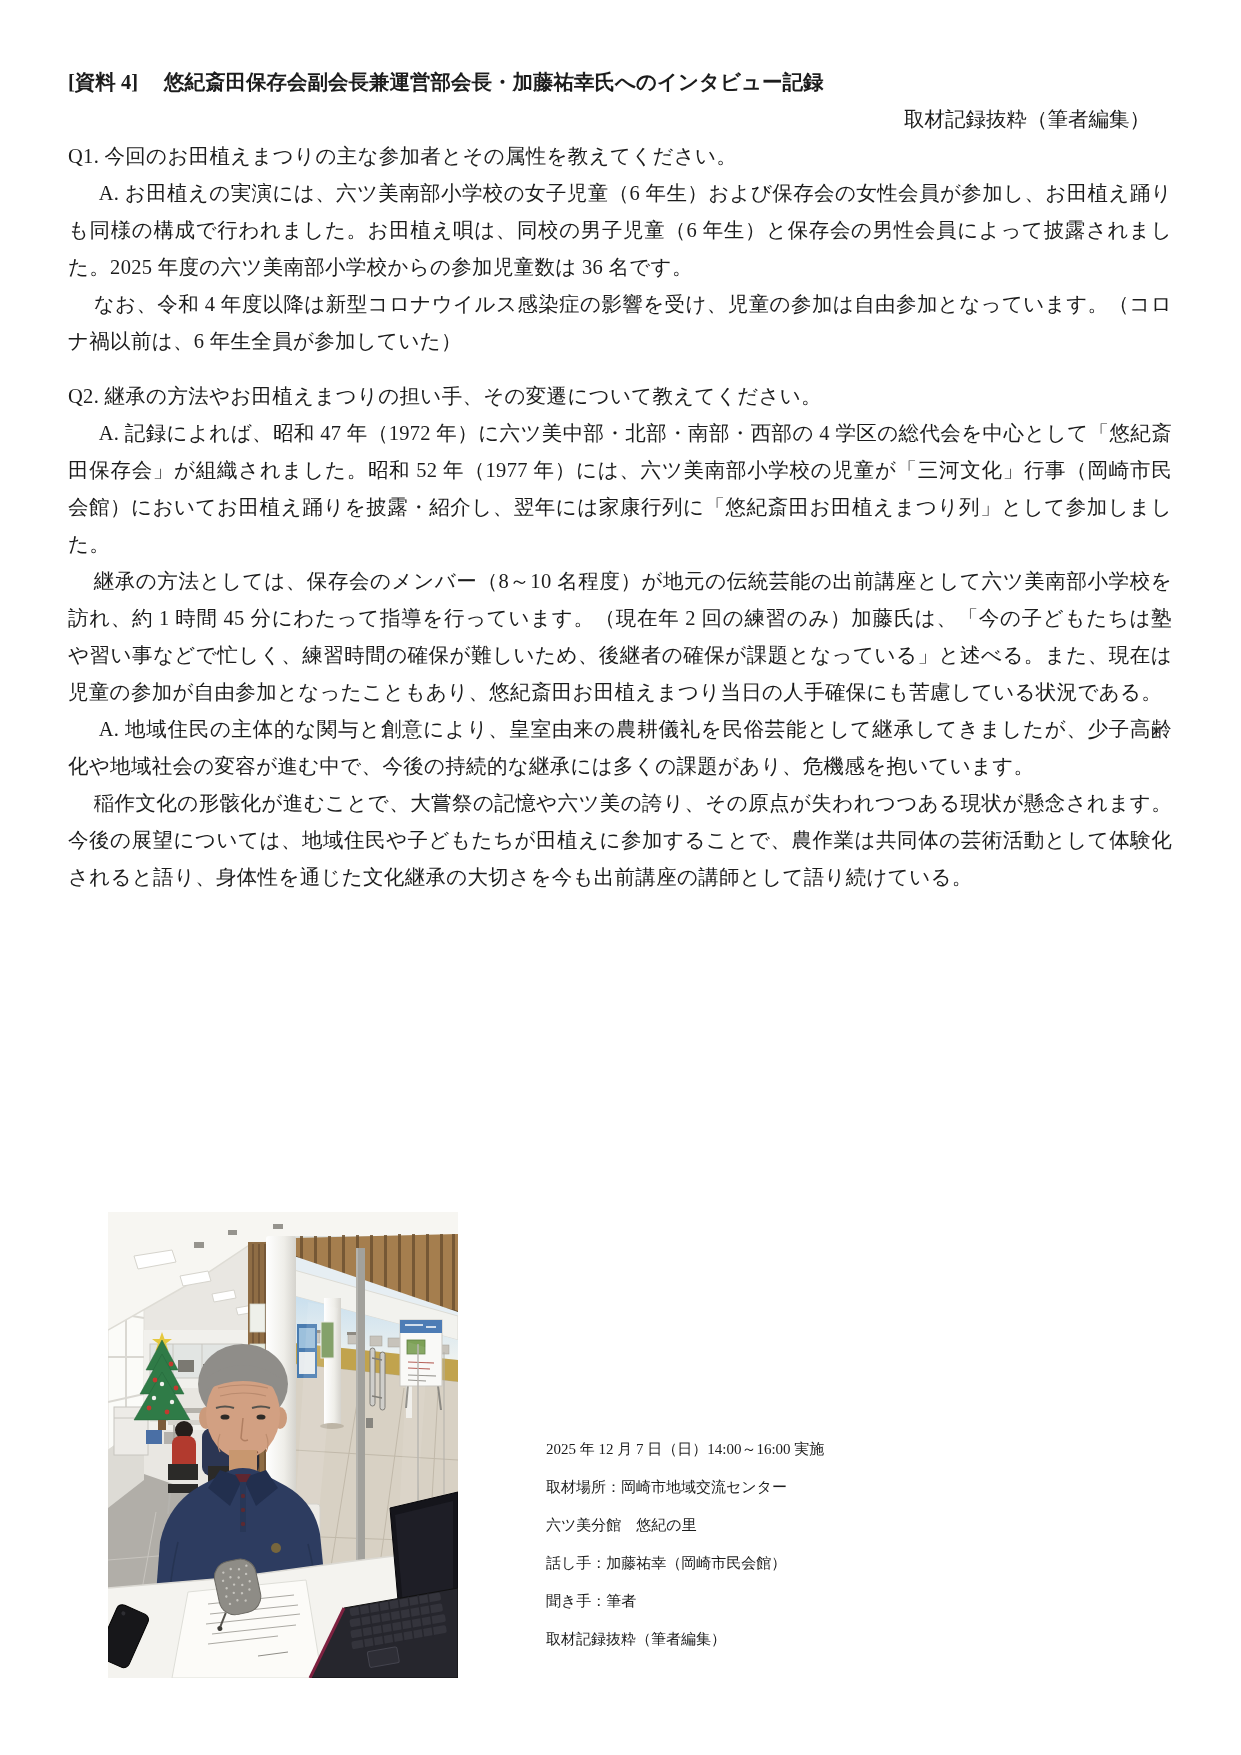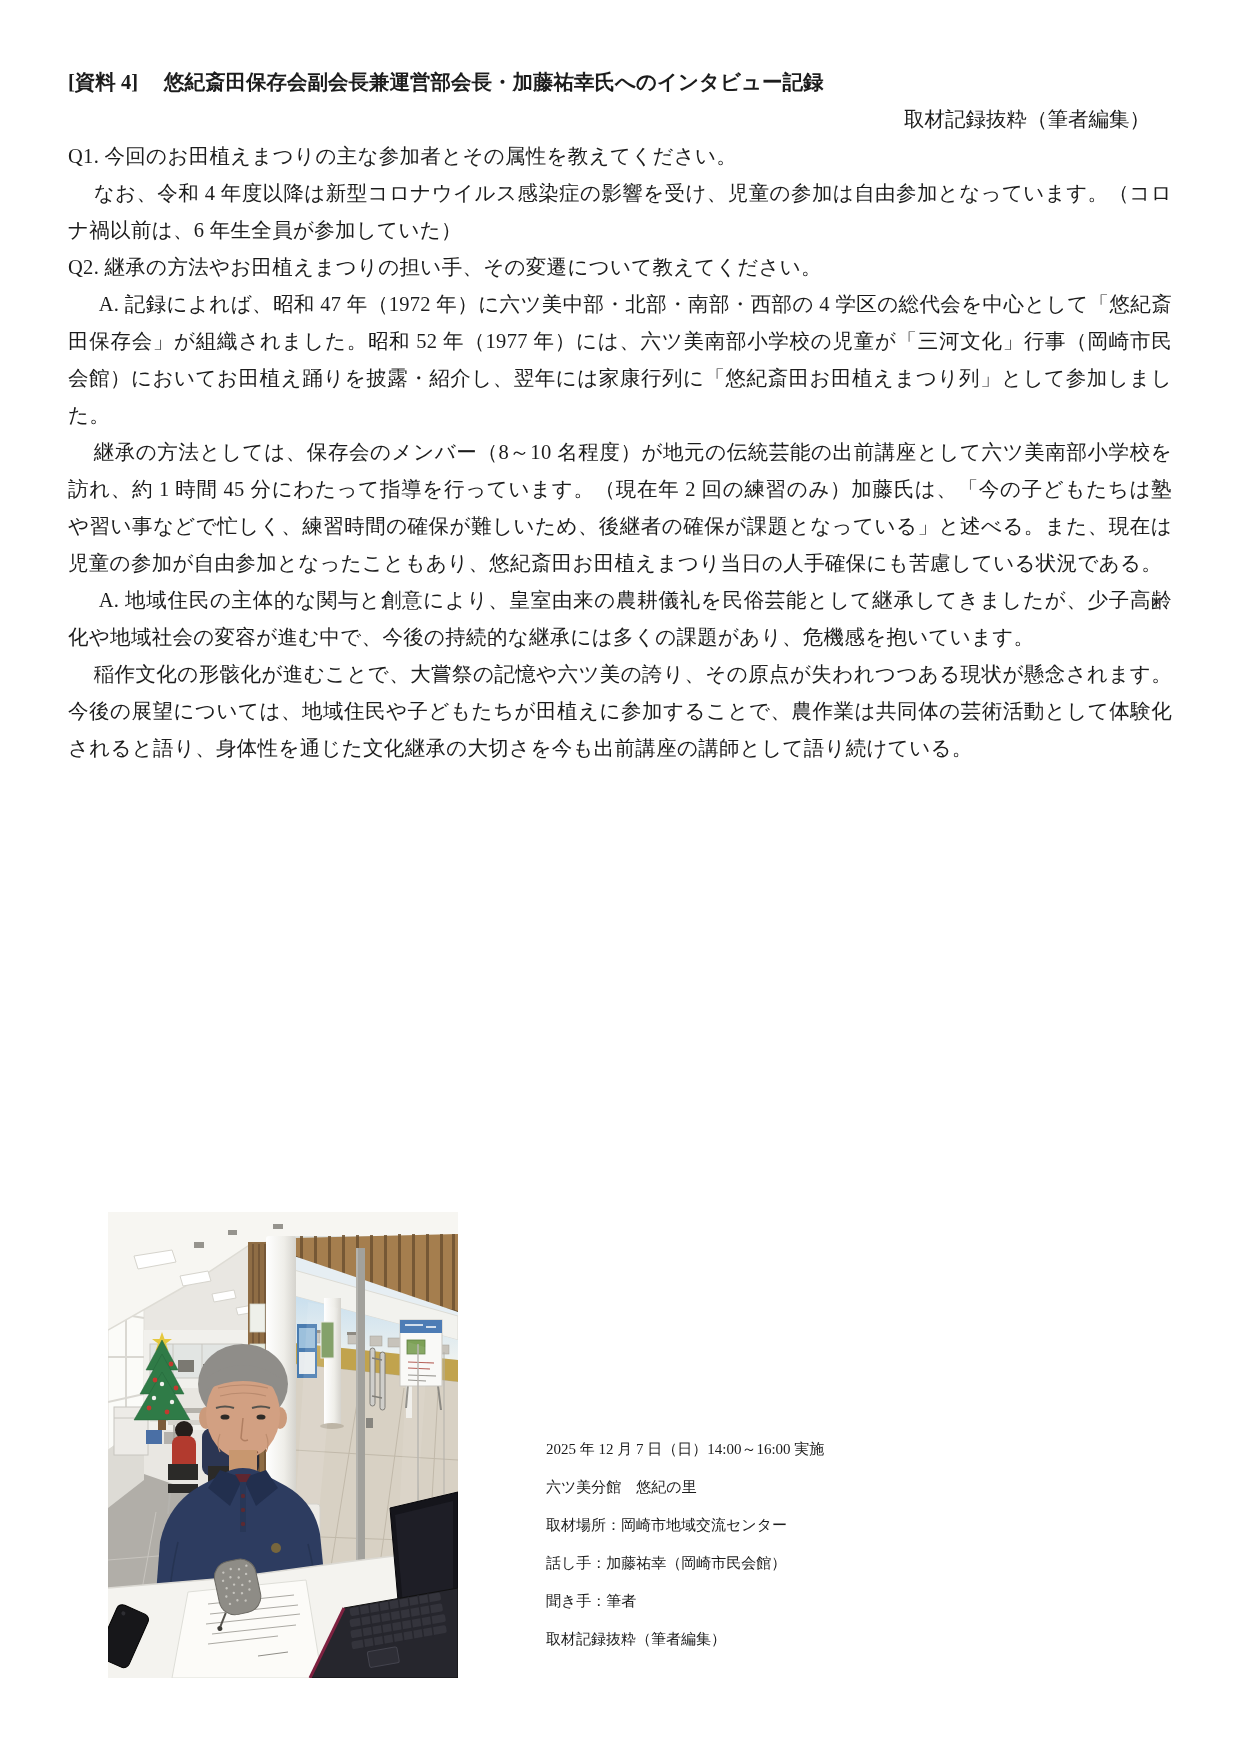--- a/index.html
+++ b/index.html
@@ -11,38 +11,39 @@
     padding:64px 69px 0 68px;
     font-family:"Liberation Serif","DejaVu Serif",serif;
     color:#1c1c1c;
     overflow:hidden;
   }
   .title-line{font-size:20.5px;font-weight:bold;line-height:37px;white-space:nowrap;}
   .title-text{margin-left:26px;}
   .subtitle{font-size:20.5px;line-height:37px;text-align:right;padding-right:22px;}
   p{margin:0;font-size:20.5px;line-height:37px;text-align:justify;letter-spacing:0.3px;}
   p.q{text-align:justify;}
-  p.gap{}
+  p.gap{margin-top:18px;}
   .ind-a{text-indent:1.5em;}
   .ind{text-indent:1.25em;}
   .figure{position:absolute;left:108px;top:1212px;display:flex;align-items:flex-end;}
   .photo{display:block;width:350px;height:466px;}
   .caption{margin-left:88px;margin-bottom:20px;font-size:15px;line-height:38px;white-space:nowrap;}
 </style>
 </head>
 <body>
 
 <div class="page">
 
   <div class="title-line">
     <span>[資料 4]</span><span class="title-text">悠紀斎田保存会副会長兼運営部会長・加藤祐幸氏へのインタビュー記録</span>
   </div>
   <div class="subtitle">取材記録抜粋（筆者編集）</div>
 
   <p class="q">Q1. 今回のお田植えまつりの主な参加者とその属性を教えてください。</p>
+  <p class="ind-a">A. お田植えの実演には、六ツ美南部小学校の女子児童（6 年生）および保存会の女性会員が参加し、お田植え踊りも同様の構成で行われました。お田植え唄は、同校の男子児童（6 年生）と保存会の男性会員によって披露されました。2025 年度の六ツ美南部小学校からの参加児童数は 36 名です。</p>
   <p class="ind">なお、令和 4 年度以降は新型コロナウイルス感染症の影響を受け、児童の参加は自由参加となっています。（コロナ禍以前は、6 年生全員が参加していた）</p>
 
   <p class="q gap">Q2. 継承の方法やお田植えまつりの担い手、その変遷について教えてください。</p>
   <p class="ind-a">A. 記録によれば、昭和 47 年（1972 年）に六ツ美中部・北部・南部・西部の 4 学区の総代会を中心として「悠紀斎田保存会」が組織されました。昭和 52 年（1977 年）には、六ツ美南部小学校の児童が「三河文化」行事（岡崎市民会館）においてお田植え踊りを披露・紹介し、翌年には家康行列に「悠紀斎田お田植えまつり列」として参加しました。</p>
   <p class="ind">継承の方法としては、保存会のメンバー（8～10 名程度）が地元の伝統芸能の出前講座として六ツ美南部小学校を訪れ、約 1 時間 45 分にわたって指導を行っています。（現在年 2 回の練習のみ）加藤氏は、「今の子どもたちは塾や習い事などで忙しく、練習時間の確保が難しいため、後継者の確保が課題となっている」と述べる。また、現在は児童の参加が自由参加となったこともあり、悠紀斎田お田植えまつり当日の人手確保にも苦慮している状況である。</p>
 
   <p class="ind-a">A. 地域住民の主体的な関与と創意により、皇室由来の農耕儀礼を民俗芸能として継承してきましたが、少子高齢化や地域社会の変容が進む中で、今後の持続的な継承には多くの課題があり、危機感を抱いています。</p>
   <p class="ind">稲作文化の形骸化が進むことで、大嘗祭の記憶や六ツ美の誇り、その原点が失われつつある現状が懸念されます。今後の展望については、地域住民や子どもたちが田植えに参加することで、農作業は共同体の芸術活動として体験化されると語り、身体性を通じた文化継承の大切さを今も出前講座の講師として語り続けている。</p>
 
   <div class="figure">
@@ -377,21 +378,21 @@
             <line x1="316" y1="389" x2="314" y2="432"></line>
               <line x1="326" y1="389" x2="324" y2="432"></line>
           </g>
           <rect x="256" y="436" width="30" height="16" rx="2" fill="#2e2e36" stroke="#44444e" stroke-width="1"></rect>
         </g>
       </g>
     </svg>
 
     <div class="caption">
       <div>2025 年 12 月 7 日（日）14:00～16:00 実施</div>
+      <div>取材場所：岡崎市地域交流センター</div>
       <div>六ツ美分館　悠紀の里</div>
-      <div>取材場所：岡崎市地域交流センター</div>
       <div>話し手：加藤祐幸（岡崎市民会館）</div>
       <div>聞き手：筆者</div>
       <div>取材記録抜粋（筆者編集）</div>
     </div>
   </div>
 
 </div>
 
 </body></html>

